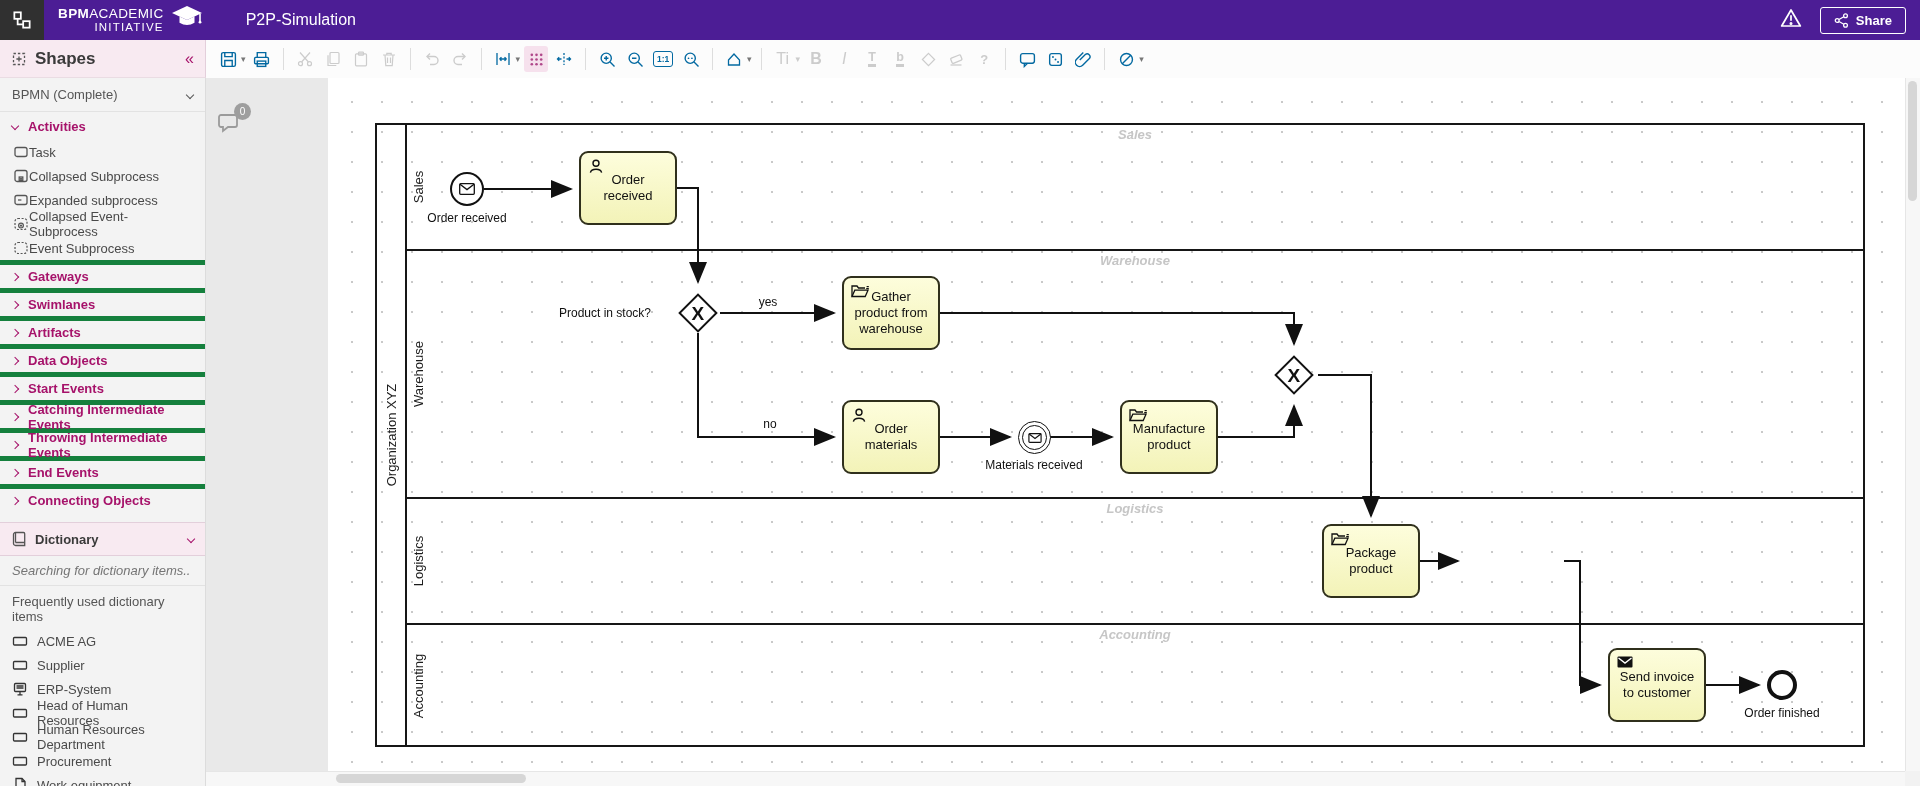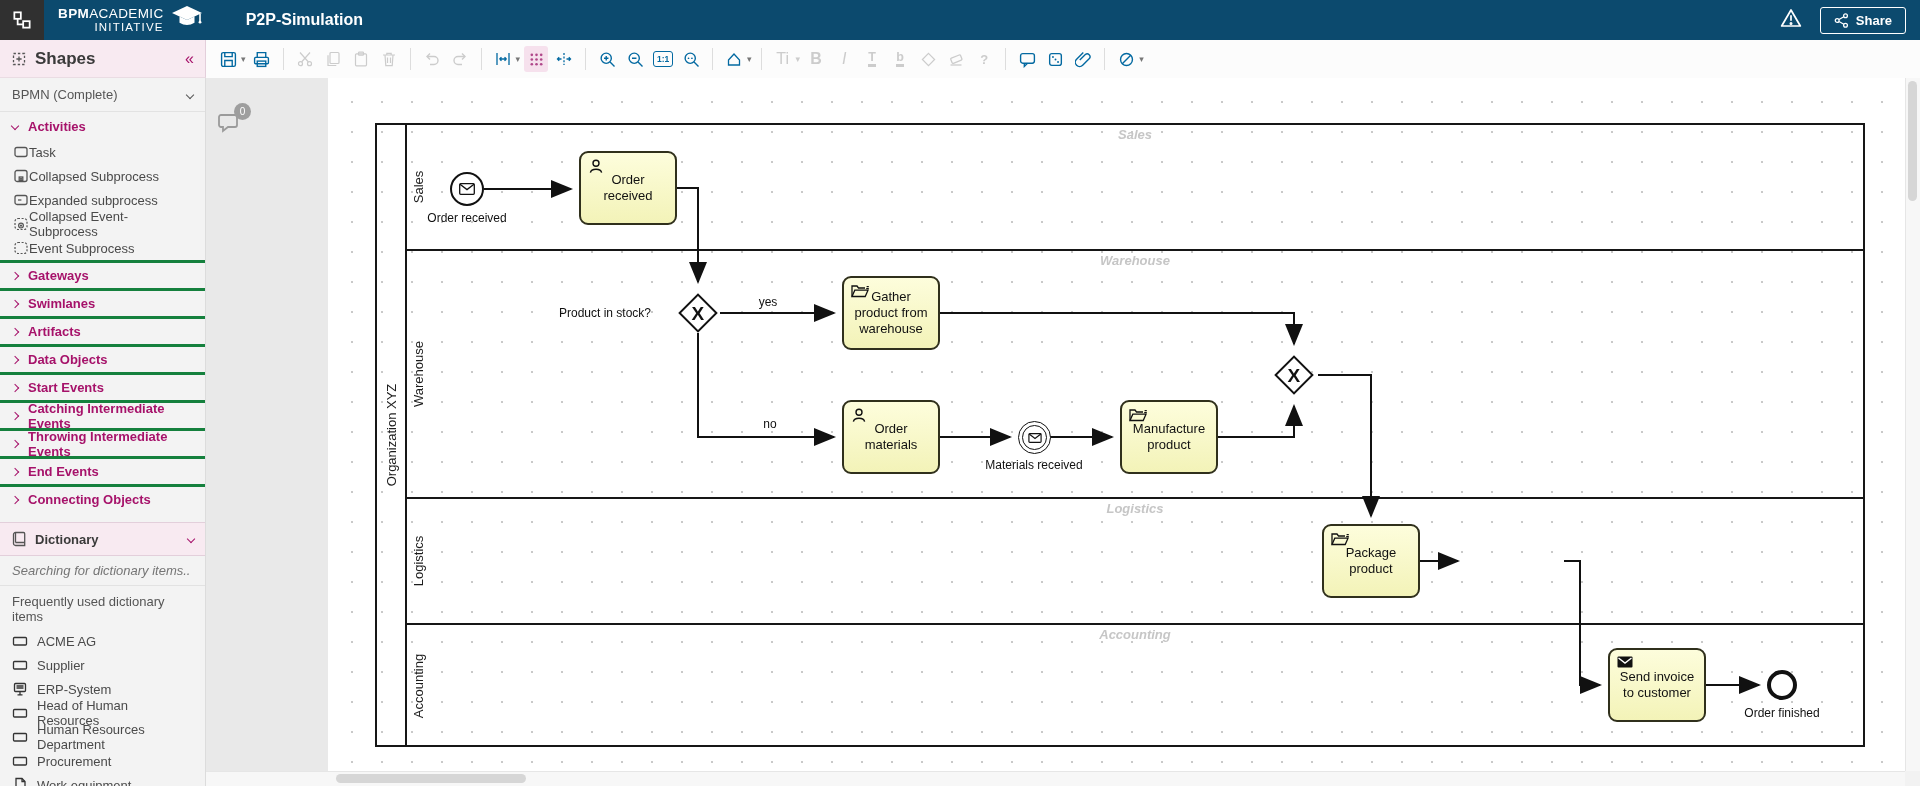--- a/index.html
+++ b/index.html
@@ -1,28 +1,28 @@
 <!DOCTYPE html>
 <html><head>
 <meta charset="utf-8">
 <style>
   * { margin:0; padding:0; box-sizing:border-box; }
   html,body { width:1920px; height:786px; overflow:hidden; background:#fff;
               font-family:"Liberation Sans","DejaVu Sans",sans-serif; }
 
   
-  .topbar { position:absolute; left:0; top:0; width:1920px; height:40px; background:#0c4a6e;
+  .topbar { position:absolute; left:0; top:0; width:1920px; height:40px; background:#4c1d95;
             display:flex; align-items:center; color:#fff; }
   .app-icon { width:44px; height:40px; background:#303030; display:flex; align-items:center; justify-content:center; flex:0 0 44px;}
   .logo { margin-left:14px; text-align:right; line-height:1.05; letter-spacing:.4px; }
   .logo .l1 { font-size:13.5px; font-weight:300; }
   .logo .l1 b { font-weight:700; }
   .logo .l2 { font-size:11.5px; font-weight:300; letter-spacing:1.2px; }
   .cap { margin-left:6px; }
-  .doc-title { margin-left:42px; font-size:16px; font-weight:700; }
+  .doc-title { margin-left:42px; font-size:16px; font-weight:400; }
   .topbar-right { margin-left:auto; display:flex; align-items:center; gap:18px; padding-right:14px; }
   .share-btn { display:flex; align-items:center; gap:7px; border:1.5px solid #fff; border-radius:3px;
                padding:5px 13px; font-size:13px; font-weight:700; cursor:pointer; }
 
   
   .subbar { position:absolute; left:0; top:40px; width:1920px; height:38px; display:flex; background:#FCFCFC; }
   .shapes-header { width:206px; flex:0 0 206px; background:#F8EAF1; display:flex; align-items:center; gap:8px;
                    padding:0 11px; border-right:1px solid #E3CFDB; border-bottom:1px solid #EADCE3;}
   .shapes-header .title { flex:1; font-size:17px; font-weight:700; color:#3a3a3a; }
   .collapse { color:#A6126A; font-size:16px; line-height:1; cursor:pointer; }
@@ -42,21 +42,21 @@
   .sidebar { position:absolute; left:0; top:78px; width:206px; height:708px; background:#F3F3F3;
              border-right:1px solid #DCDCDC; font-size:13px; color:#444; overflow:hidden; }
   .chv { display:inline-block; width:6px; height:6px; border-right:1.6px solid currentColor;
          border-bottom:1.6px solid currentColor; flex:0 0 auto;}
   .chv.down { transform:rotate(45deg); }
   .chv.right { transform:rotate(-45deg); }
   .palette-row { height:34px; display:flex; align-items:center; gap:6px; padding:0 12px;
                  border-bottom:1px solid #E2E2E2; color:#555; cursor:pointer; }
   .palette-row span { flex:1; }
   .cat-row { display:flex; align-items:center; gap:10px; padding:0 12px; height:28px; color:#A6126A;
-             font-weight:600; border-top:3px solid #15803d; cursor:pointer; }
+             font-weight:600; border-top:5px solid #15803d; cursor:pointer; }
   .cat-row:last-of-type { border-bottom:1px solid #E4E4E4; }
   .item-row { display:flex; align-items:center; padding:0 10px 0 13px; height:24px; color:#4a4a4a; cursor:grab; }
   .item-row svg { color:#555; flex:0 0 auto; }
   .dict-header { height:34px; background:#F8EAF1; display:flex; align-items:center; gap:8px; padding:0 11px;
                  margin-top:10px; font-weight:700; color:#3a3a3a; border-top:1px solid #E3CFDB; border-bottom:1px solid #E3CFDB; }
   .dict-header .title { flex:1; }
   .dict-search { height:30px; display:flex; align-items:center; gap:6px; padding:0 12px; border-bottom:1px solid #E2E2E2; }
   .dict-search input { flex:1; border:none; background:transparent; outline:none; font-style:italic;
                        color:#666; font-size:13px; font-family:inherit; }
   .freq { padding:8px 12px 5px; color:#555; }

